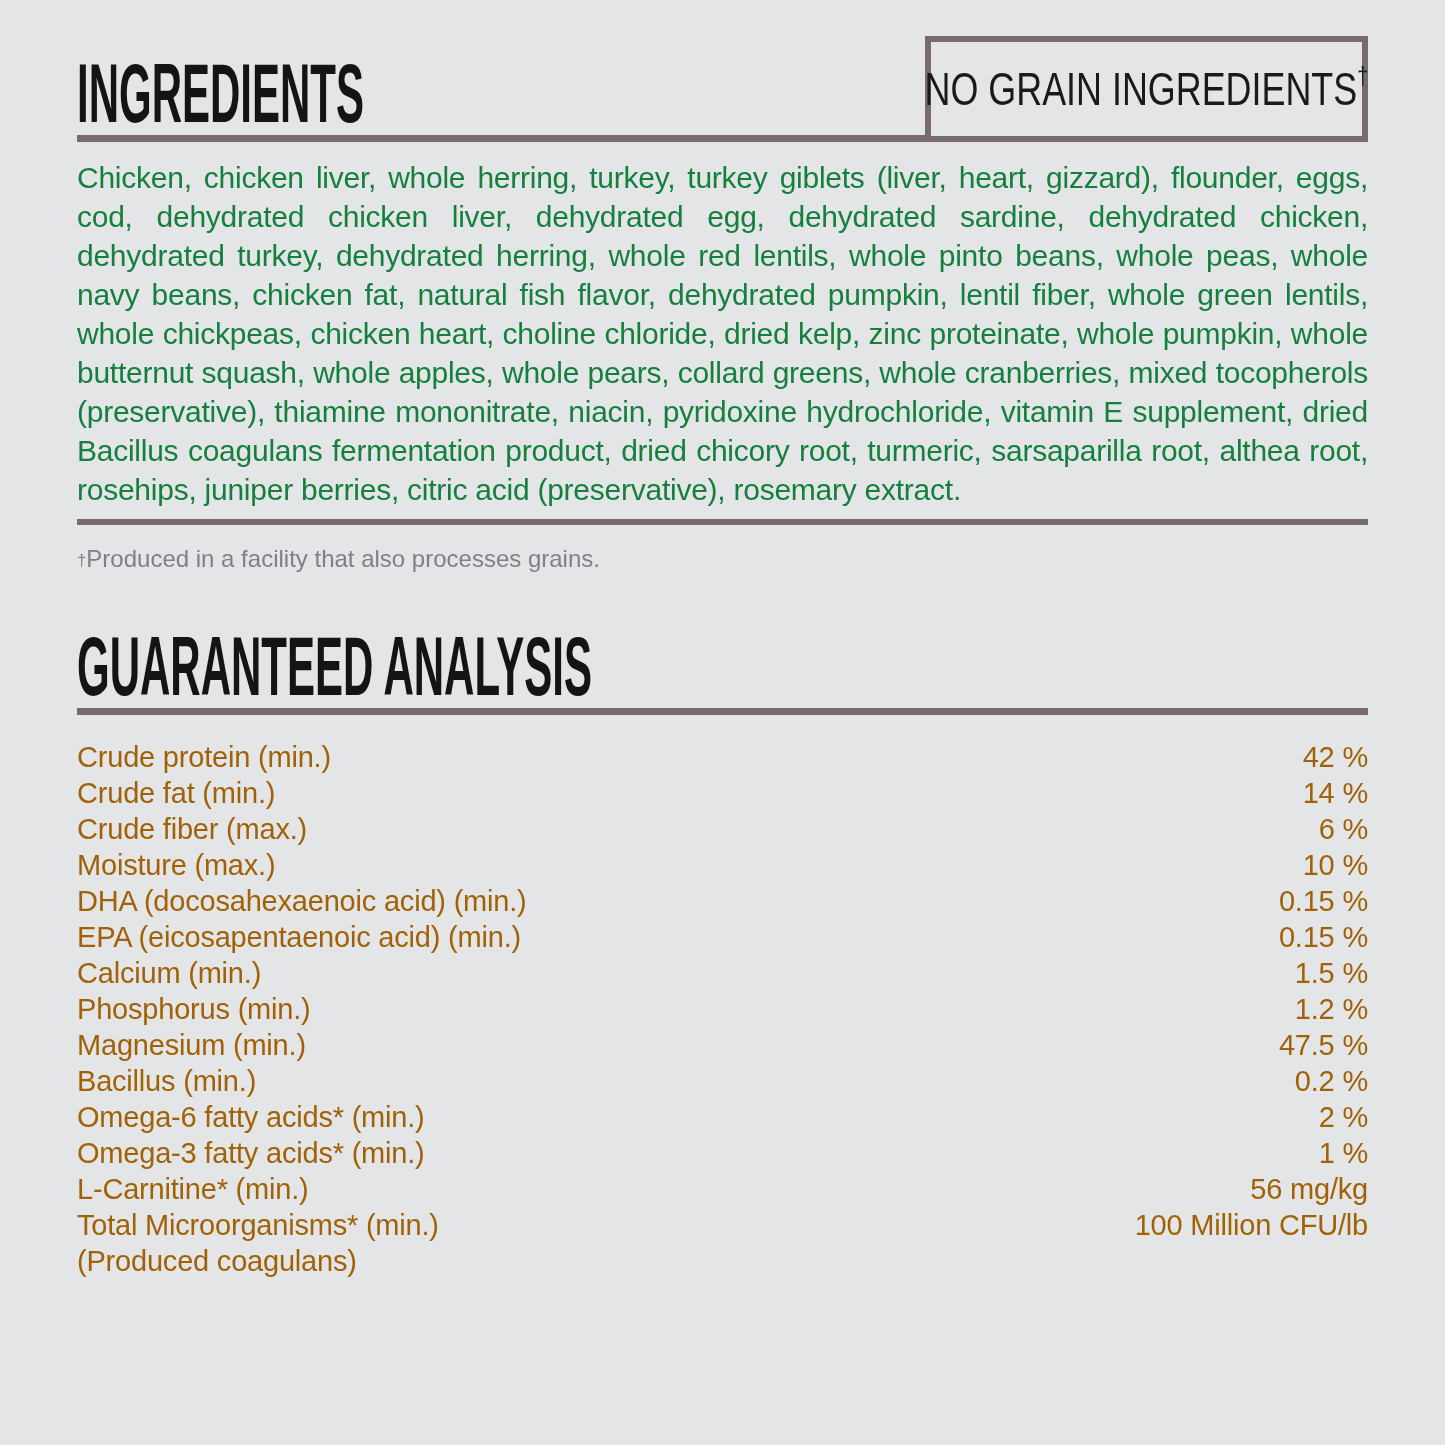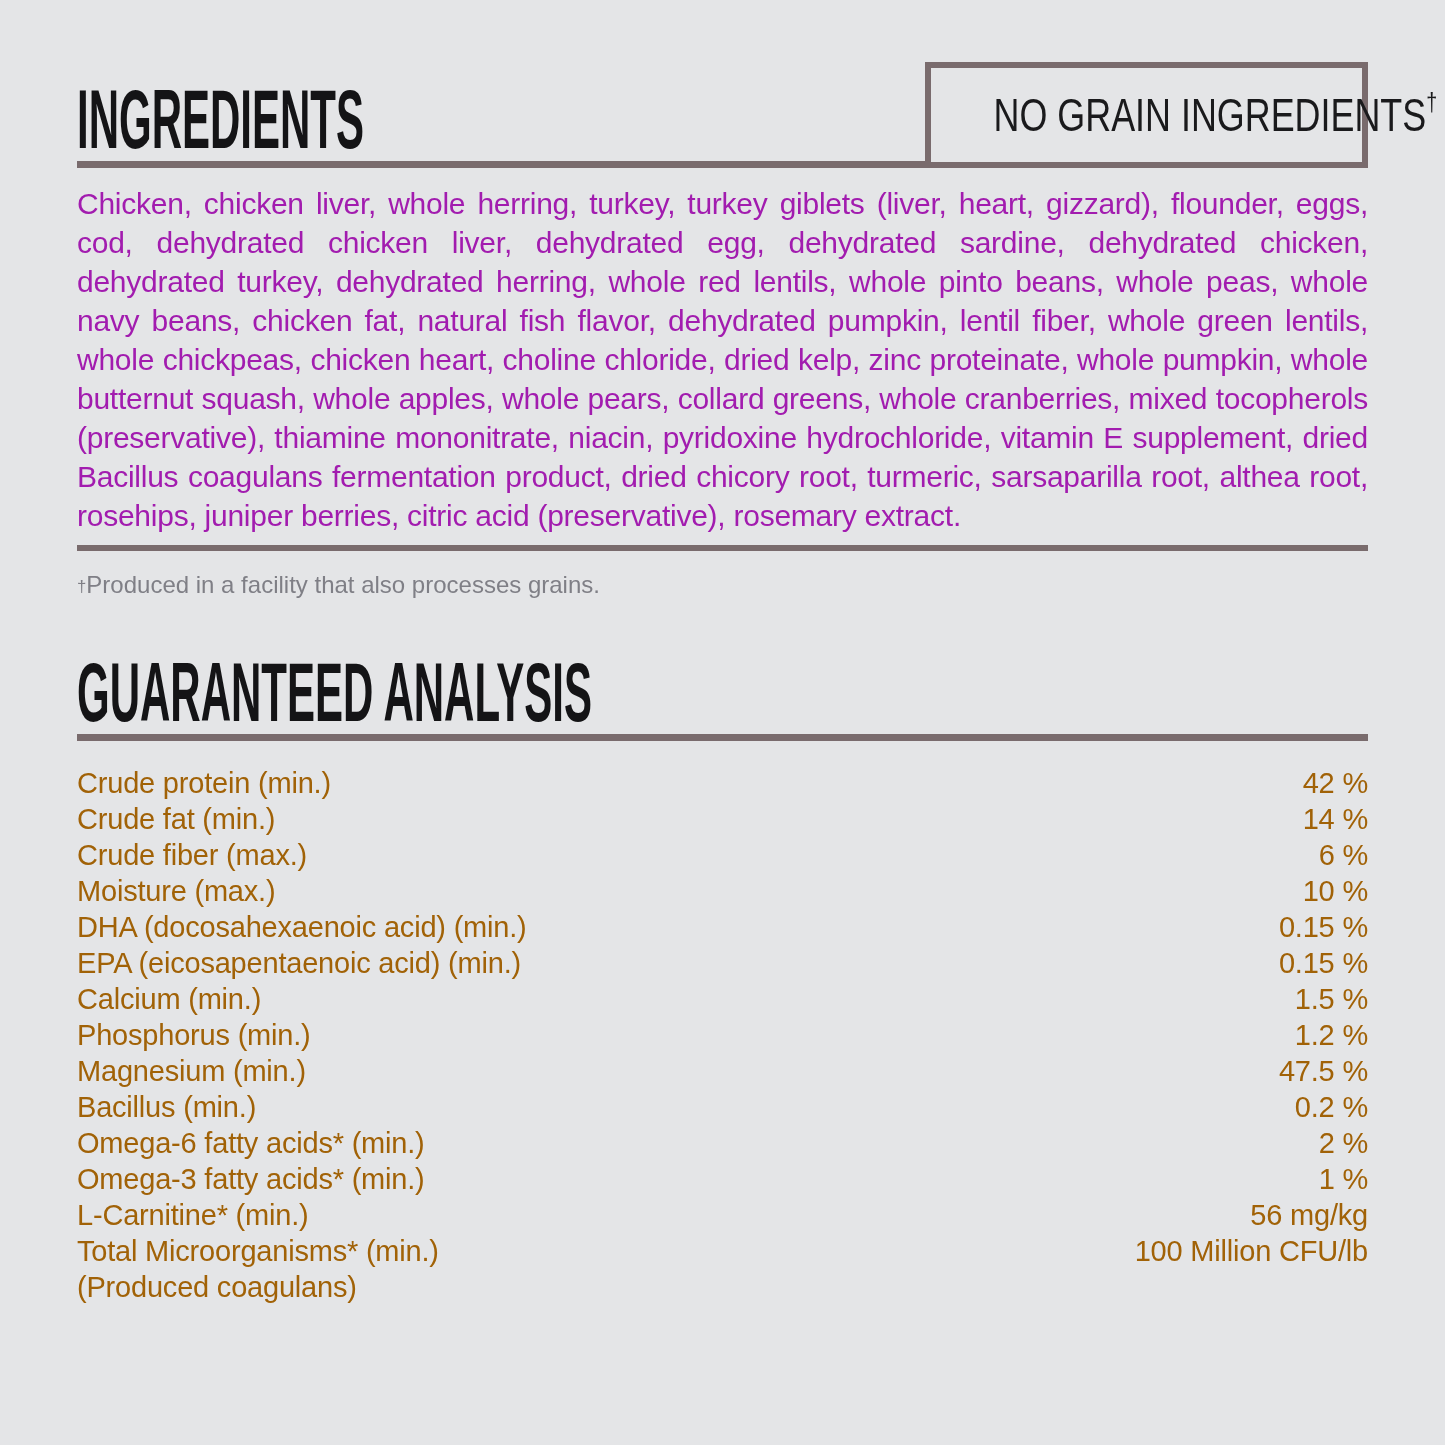--- a/index.html
+++ b/index.html
@@ -14,50 +14,50 @@
   .page{
     position:relative;
     width:1445px;height:1445px;
     background:var(--bg);
     padding:0 77px;
     overflow:hidden;
   }
   
   .ing-header{
     position:relative;
-    height:168px;
+    height:142px;
     border-bottom:7px solid var(--accent);
   }
   .big-title{
     position:absolute;left:0;bottom:0;
     font-size:84px;font-weight:700;line-height:1;
     letter-spacing:0px;color:#141416;
     transform:scaleX(0.5);transform-origin:left bottom;
     white-space:nowrap;
   }
   .no-grain-box{
     position:absolute;right:0;bottom:-7px;
     width:443px;height:106px;
     border:6px solid var(--accent);
-    display:flex;align-items:center;justify-content:flex-start;
+    display:flex;align-items:center;justify-content:center;
     background:var(--bg);
   }
   .no-grain-label{
     font-size:46px;font-weight:400;line-height:1;
     color:#1a1a1c;white-space:nowrap;
     transform:scaleX(0.78);transform-origin:center;
   }
   .no-grain-label sup{font-size:55%;vertical-align:top;position:relative;top:-2px;}
   
   .ingredients-text{
     margin-top:16px;
     font-size:30px;line-height:39px;
     letter-spacing:-0.25px;
     text-align:justify;
-    color:#a21caf;
+    color:#15803d;
   }
   .rule{height:6px;background:var(--accent);}
   .rule-after-text{margin-top:10px;}
   .footnote{
     margin-top:19px;
     font-size:24px;line-height:30px;
     color:var(--muted);
   }
   .footnote sup{font-size:70%;vertical-align:top;position:relative;top:2px;}
   

